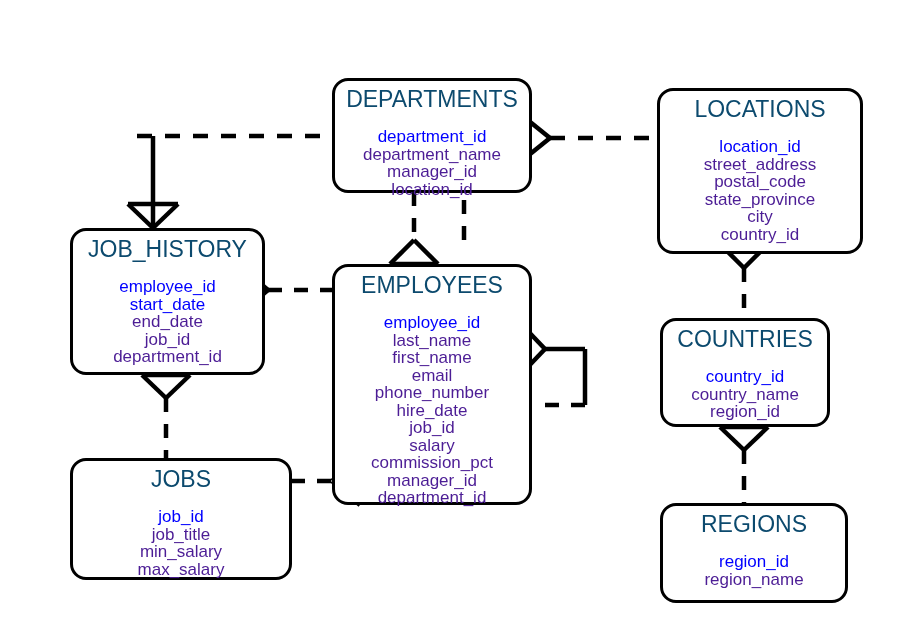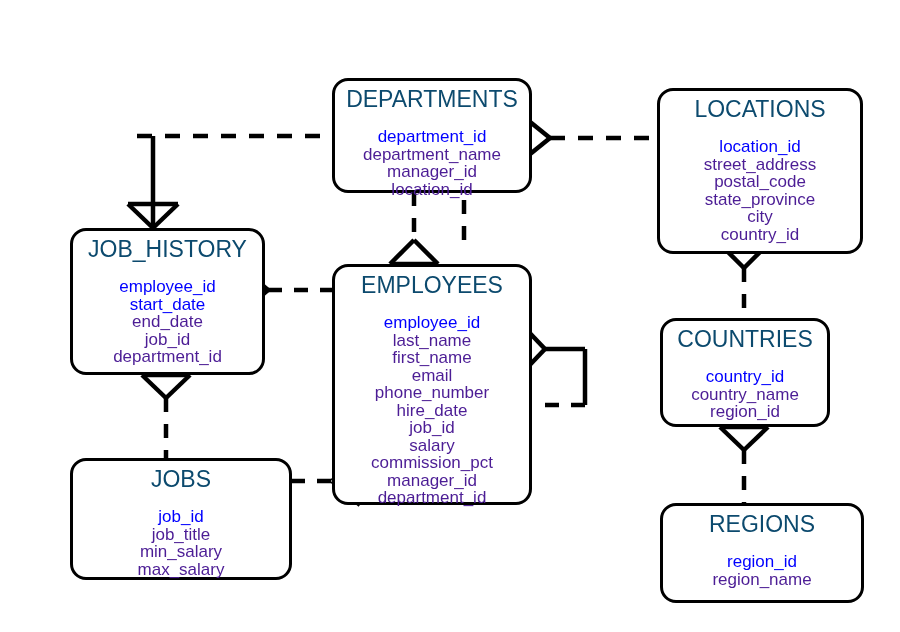--- a/index.html
+++ b/index.html
@@ -205,21 +205,21 @@
 
   <div class="entity" style="left:660px; top:318px; width:170px; height:109px;">
     <div class="entity-title">COUNTRIES</div>
     <ul class="attr-list">
       <li class="attr pk">country_id</li>
       <li class="attr">country_name</li>
       <li class="attr">region_id</li>
     </ul>
   </div>
 
-  <div class="entity" style="left:660px; top:503px; width:204px; height:100px;">
+  <div class="entity" style="left:660px; top:503px; width:188px; height:100px;">
     <div class="entity-title">REGIONS</div>
     <ul class="attr-list">
       <li class="attr pk">region_id</li>
       <li class="attr">region_name</li>
     </ul>
   </div>
 
 </div>
 
 </body></html>

